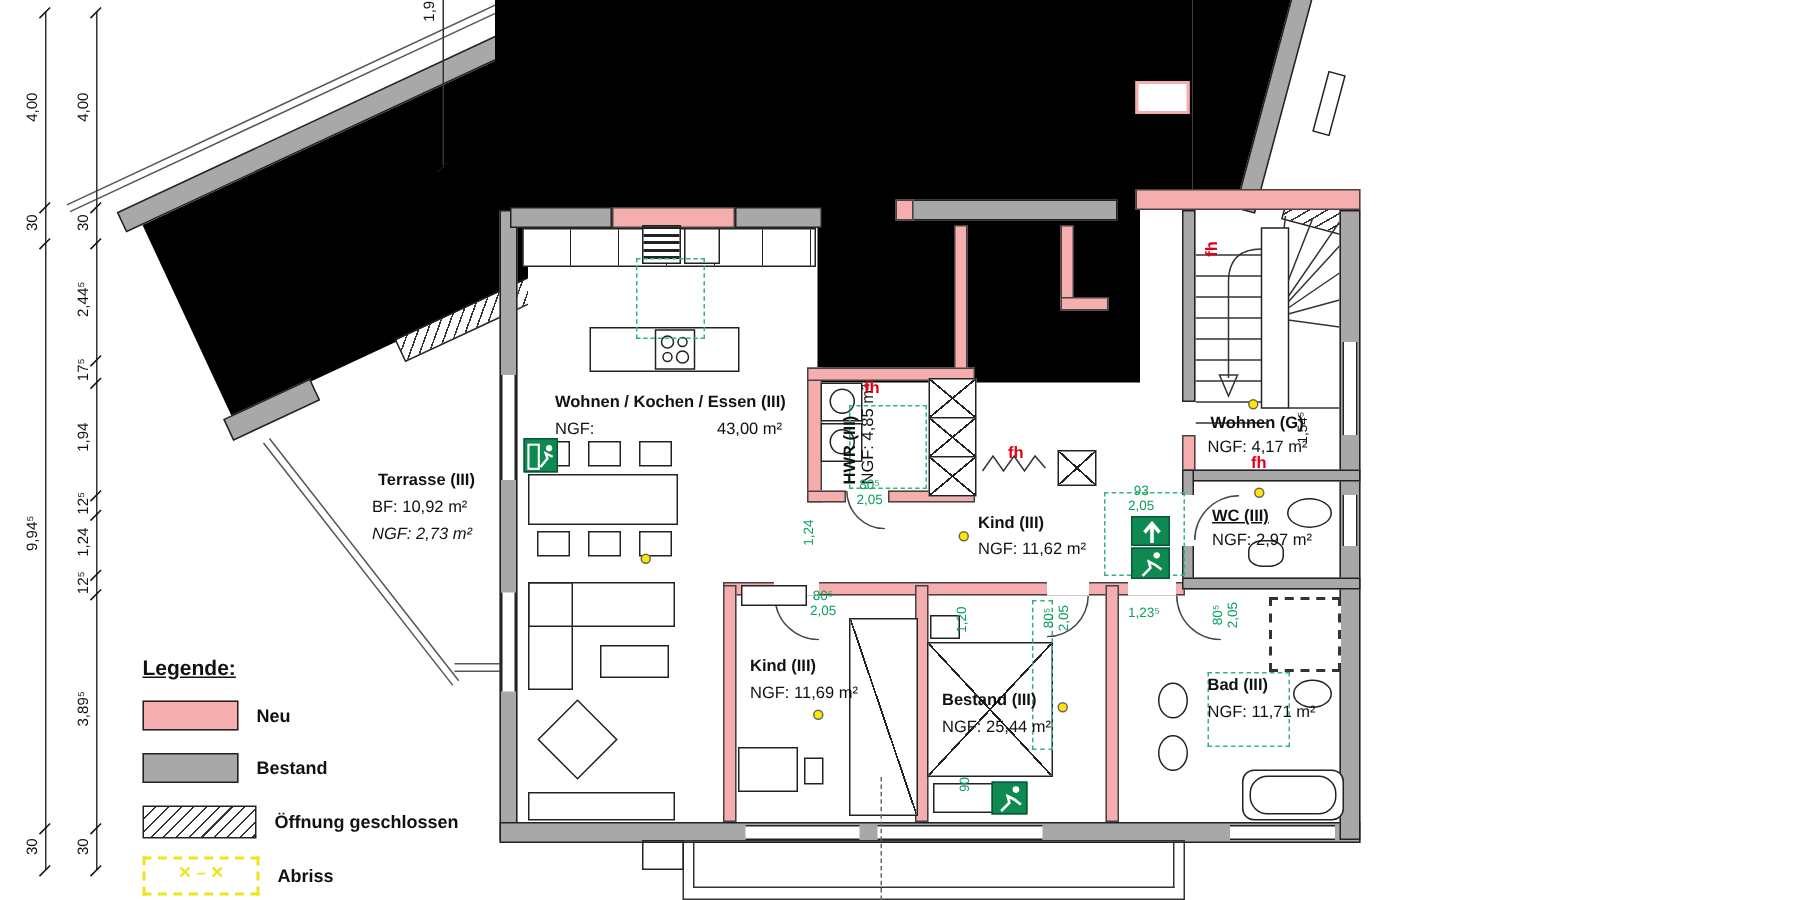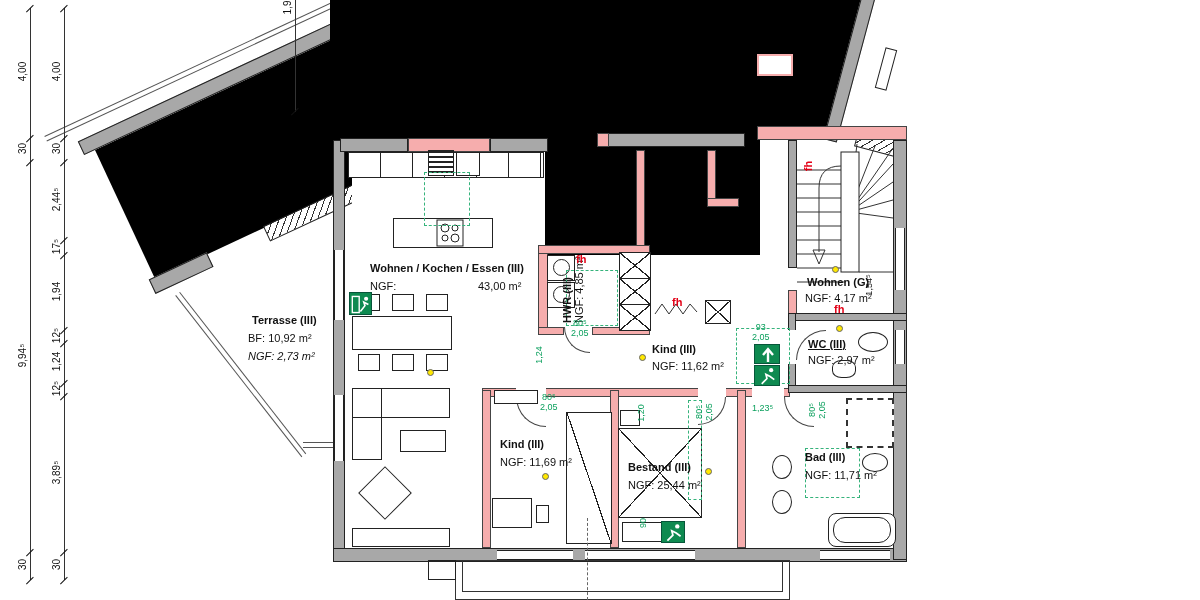--- a/index.html
+++ b/index.html
@@ -300,20 +300,40 @@
 
   <div class="abs rot" style="left:858px;top:280px;font-size:9px;">1,54⁵</div>
 
   <div class="abs dot" style="left:427px;top:369px;"></div>
   <div class="abs dot" style="left:639px;top:354px;"></div>
   <div class="abs dot" style="left:542px;top:473px;"></div>
   <div class="abs dot" style="left:705px;top:468px;"></div>
   <div class="abs dot" style="left:832px;top:266px;"></div>
   <div class="abs dot" style="left:836px;top:325px;"></div>
 
+  <div class="abs" style="left:95px;top:437px;width:220px;">
+    <div class="leg-title">Legende:</div>
+    <div style="display:flex;align-items:center;gap:12px;margin-top:14px;">
+      <div class="sw" style="background:#f6adad;border:1px solid #222;"></div>
+      <div class="leg-label">Neu</div>
+    </div>
+    <div style="display:flex;align-items:center;gap:12px;margin-top:15px;">
+      <div class="sw" style="background:#a8a8a8;border:1px solid #222;"></div>
+      <div class="leg-label">Bestand</div>
+    </div>
+    <div style="display:flex;align-items:center;gap:12px;margin-top:15px;">
+      <div class="sw hatch" style="width:74px;height:20px;"></div>
+      <div class="leg-label">Öffnung geschlossen</div>
+    </div>
+    <div style="display:flex;align-items:center;gap:12px;margin-top:12px;">
+      <div class="sw" style="width:74px;height:22px;border:2px dashed #ece51f;color:#ece51f;font-size:11px;font-weight:bold;text-align:center;line-height:18px;">✕ – ✕</div>
+      <div class="leg-label">Abriss</div>
+    </div>
+
+  </div>
 
   <div class="abs vline" style="left:295px;top:0;height:112px;"></div>
   <div class="abs tick" style="left:290px;top:111px;"></div>
   <div class="dimlab" style="left:247px;top:2px;">1,9</div>
 
   <div id="chains">
       <div class="abs vline" style="left: 30px; top: 8px; height: 572px;"></div>
       <div class="abs tick" style="left: 25px; top: 8px;"></div>
       <div class="abs tick" style="left: 25px; top: 138px;"></div>
       <div class="abs tick" style="left: 25px; top: 162px;"></div>

